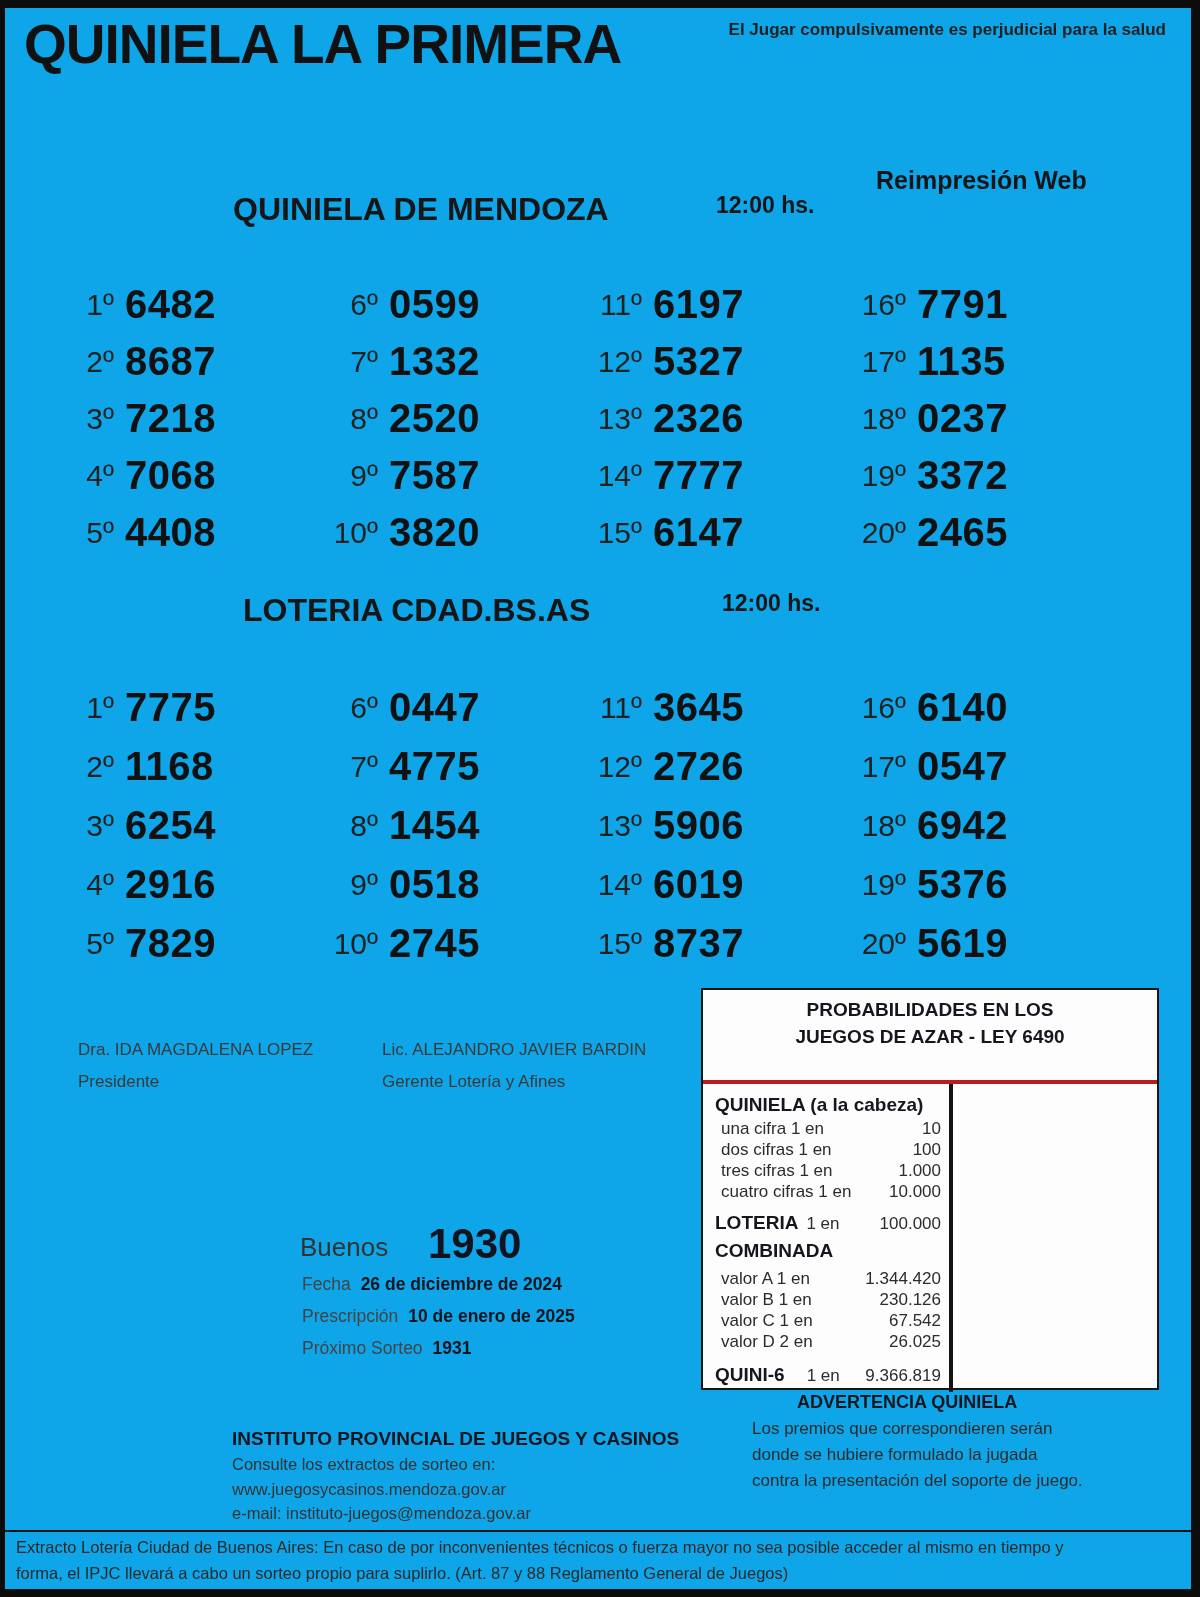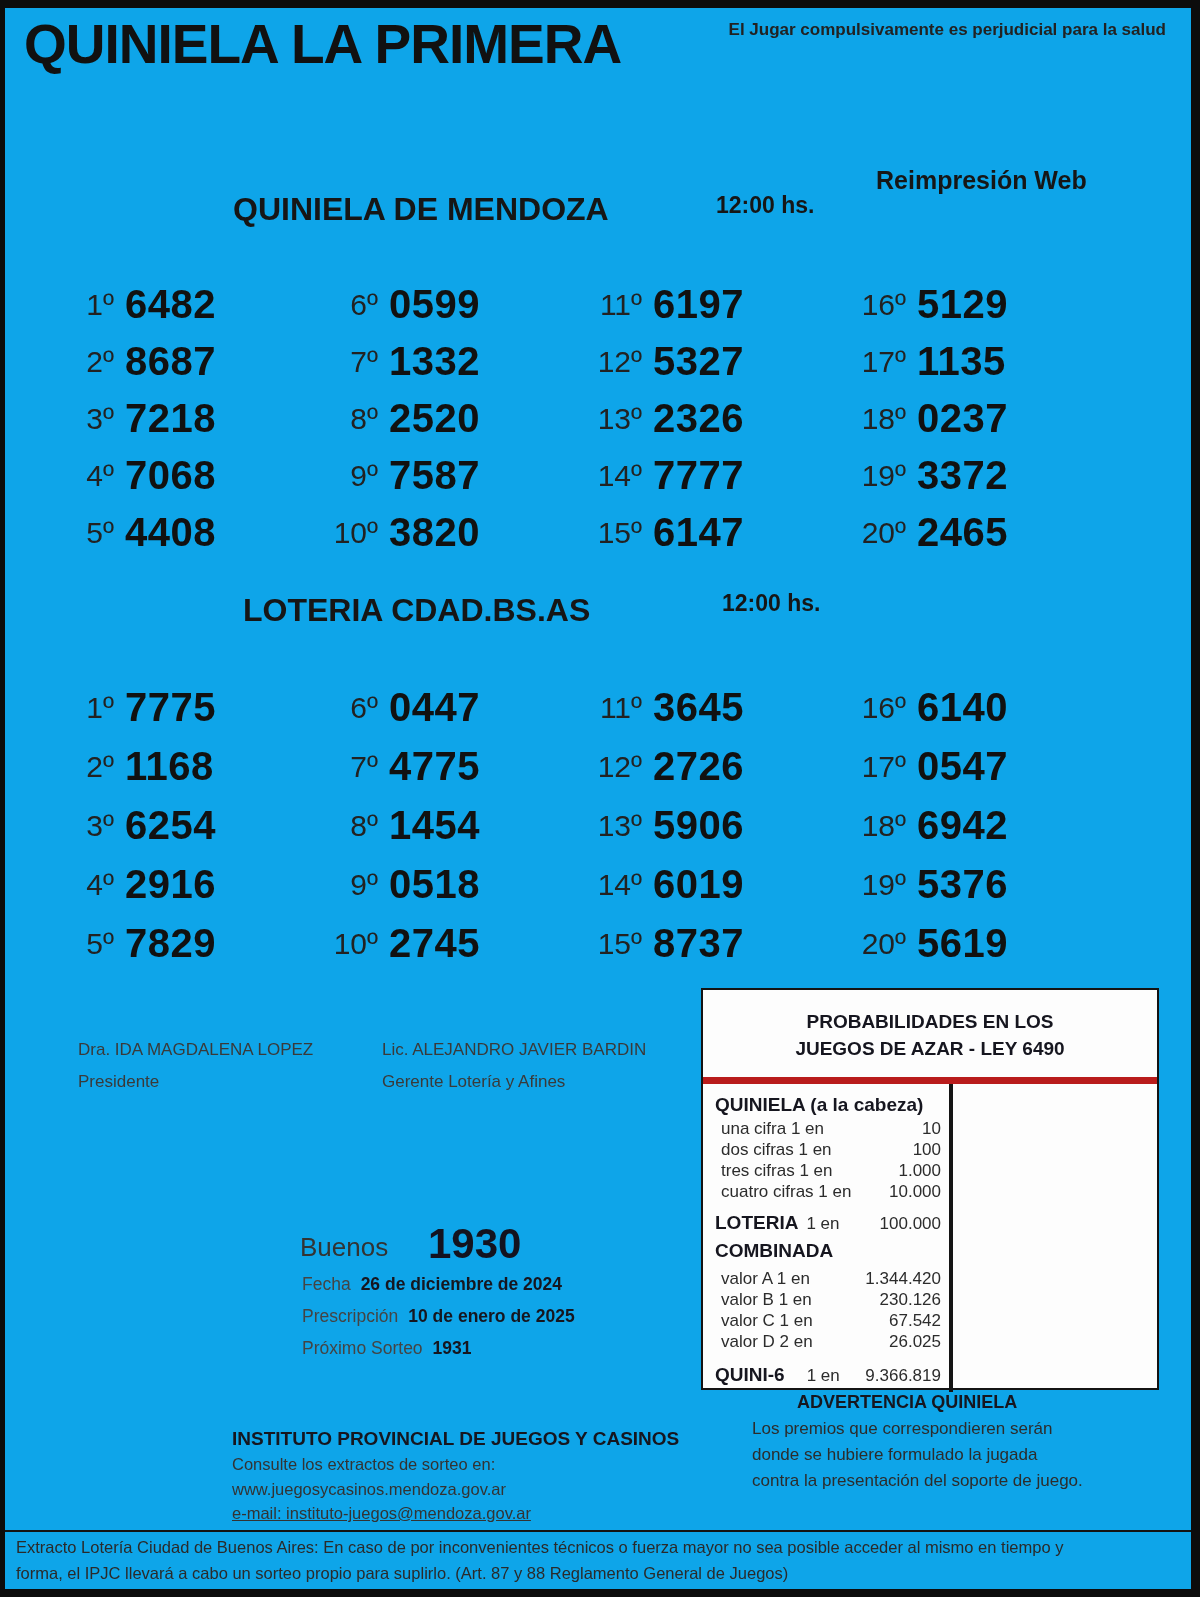--- a/index.html
+++ b/index.html
@@ -29,22 +29,22 @@
   .sig-role{font-size:17px;color:#3a3a3a;}
   .sorteo-label{font-size:26px;color:#333;}
   .sorteo-number{font-size:42px;font-weight:bold;color:#13131f;}
   .meta-row{font-size:17.5px;color:#444;}
   .meta-row b{color:#16161f;margin-left:10px;}
   .prob-box{
     left:701px;top:988px;width:458px;height:402px;border:2px solid #141414;
     display:flex;flex-direction:column;background:#fdfdfd;
   }
   .prob-title{
-    flex:none;height:94px;border-bottom:7px solid #b91c1c;text-align:center;
-    font-weight:bold;font-size:19px;line-height:27px;padding-top:18px;color:#16161f;
+    flex:none;height:94px;border-bottom:4px solid #b91c1c;text-align:center;
+    font-weight:bold;font-size:19px;line-height:27px;padding-top:6px;color:#16161f;
   }
   .prob-body{flex:1;display:flex;}
   .prob-left{width:250px;border-right:4px solid #141414;padding:8px 8px 4px 12px;display:flex;flex-direction:column;}
   .prob-right{flex:1;padding:58px 14px 0 16px;}
   .p-header{font-size:19px;font-weight:bold;color:#16161f;margin:2px 0;}
   .p-row{display:flex;font-size:17px;line-height:21px;color:#2c2c2c;}
   .p-row .plabel{flex:1;padding-left:6px;}
   .p-row .pvalue{text-align:left;}
   .p-mixrow{display:flex;align-items:baseline;font-size:17px;margin:6px 0 2px 0;color:#2c2c2c;}
   .p-mixrow .pname{font-size:19px;font-weight:bold;color:#16161f;margin-right:8px;}
@@ -130,21 +130,21 @@
       <div class="res-cell">
         <span class="res-pos">14º</span>
         <span class="res-num">7777</span>
       </div>
       <div class="res-cell">
         <span class="res-pos">15º</span>
         <span class="res-num">6147</span>
       </div>
       <div class="res-cell">
         <span class="res-pos">16º</span>
-        <span class="res-num">5129</span>
+        <span class="res-num">7791</span>
       </div>
       <div class="res-cell">
         <span class="res-pos">17º</span>
         <span class="res-num">1135</span>
       </div>
       <div class="res-cell">
         <span class="res-pos">18º</span>
         <span class="res-num">0237</span>
       </div>
       <div class="res-cell">
@@ -321,18 +321,18 @@
   <div class="abs adv-title" style="left:797px;top:1392px;">ADVERTENCIA QUINIELA</div>
   <div class="abs" style="left:752px;top:1416px;" id="adv-lines">
       <div class="adv-line">Los premios que correspondieren serán</div>
       <div class="adv-line">donde se hubiere formulado la jugada</div>
       <div class="adv-line">contra la presentación del soporte de juego.</div>
     </div>
 
   <div class="abs inst-name" style="left:232px;top:1428px;">INSTITUTO PROVINCIAL DE JUEGOS Y CASINOS</div>
   <div class="abs inst-line" style="left:232px;top:1455px;">Consulte los extractos de sorteo en:</div>
   <div class="abs inst-line" style="left:232px;top:1480px;">www.juegosycasinos.mendoza.gov.ar</div>
-  <div class="abs inst-line" style="left:232px;top:1504px;text-decoration:underline;">e-mail:  instituto-juegos@mendoza.gov.ar</div>
+  <div class="abs inst-line" style="left:232px;top:1504px;">e-mail:  instituto-juegos@mendoza.gov.ar</div>
 
   <div class="abs foot-sep"></div>
   <div class="abs foot-line" style="left:16px;top:1538px;">Extracto Lotería Ciudad de Buenos Aires: En caso de por inconvenientes técnicos o fuerza mayor no sea posible acceder al mismo en tiempo y</div>
   <div class="abs foot-line" style="left:16px;top:1564px;">forma, el IPJC llevará a cabo un sorteo propio para suplirlo. (Art. 87 y 88 Reglamento General de Juegos)</div>
 </div>
 
 </body></html>

